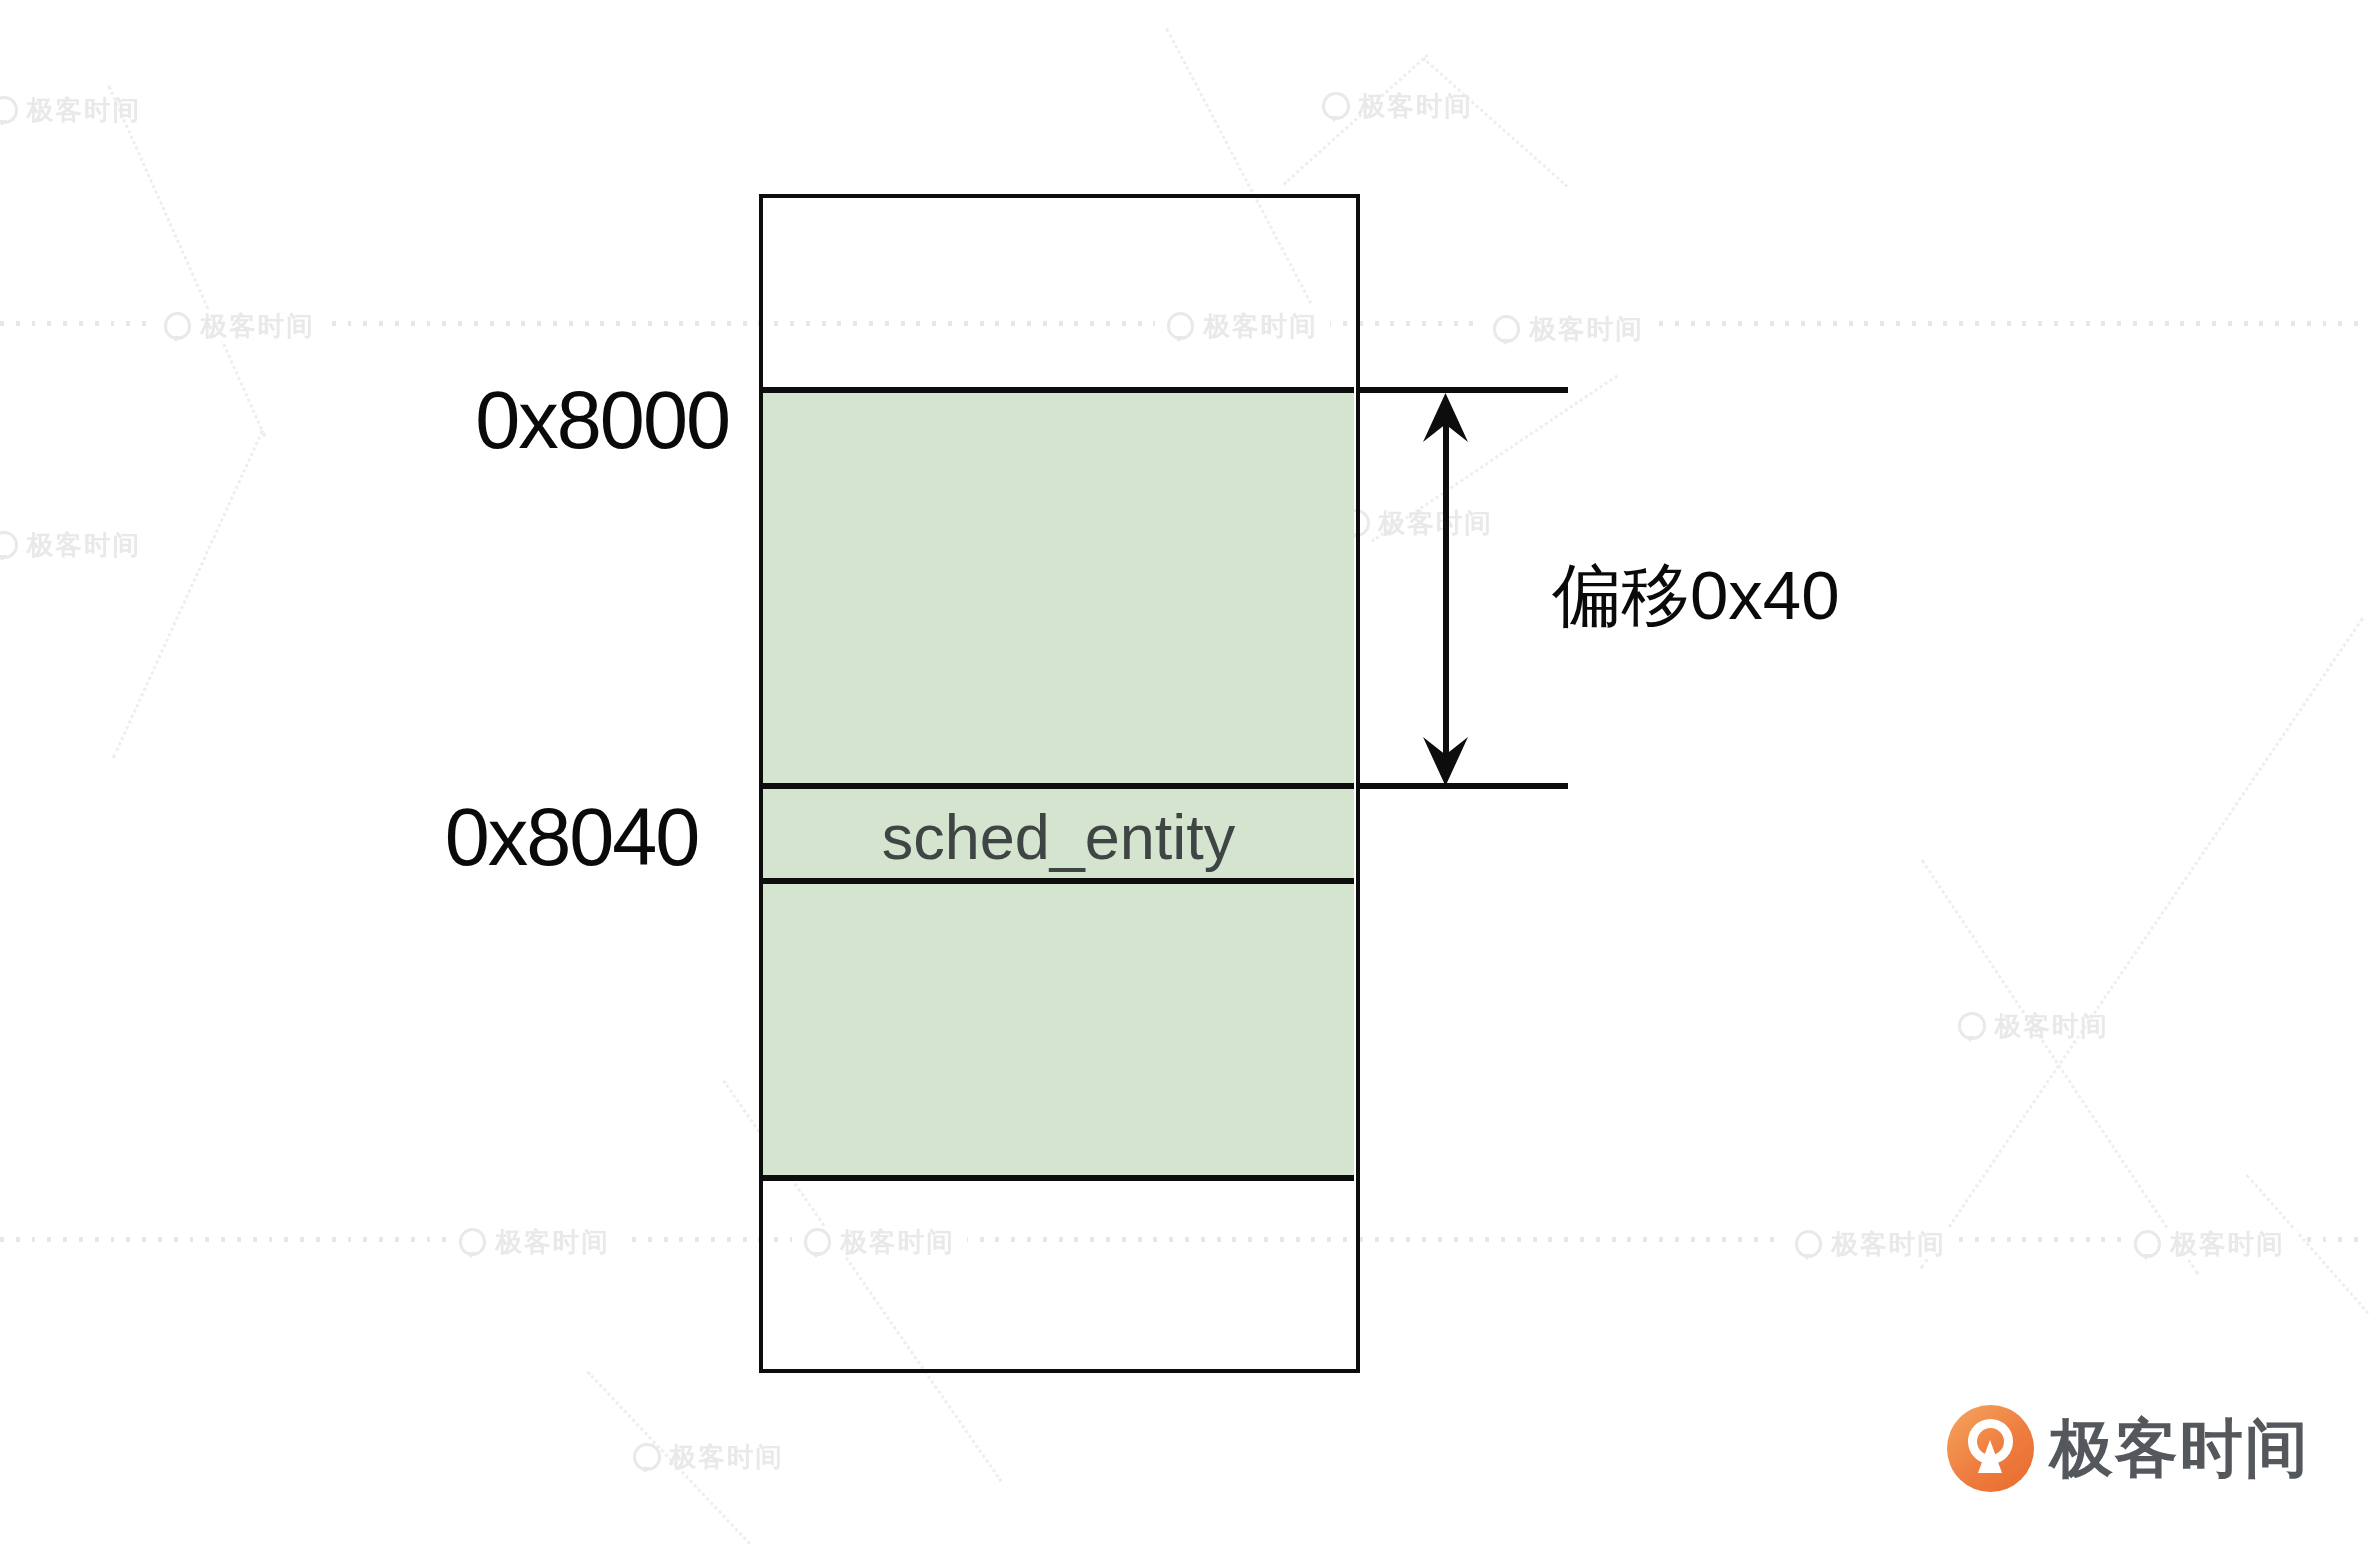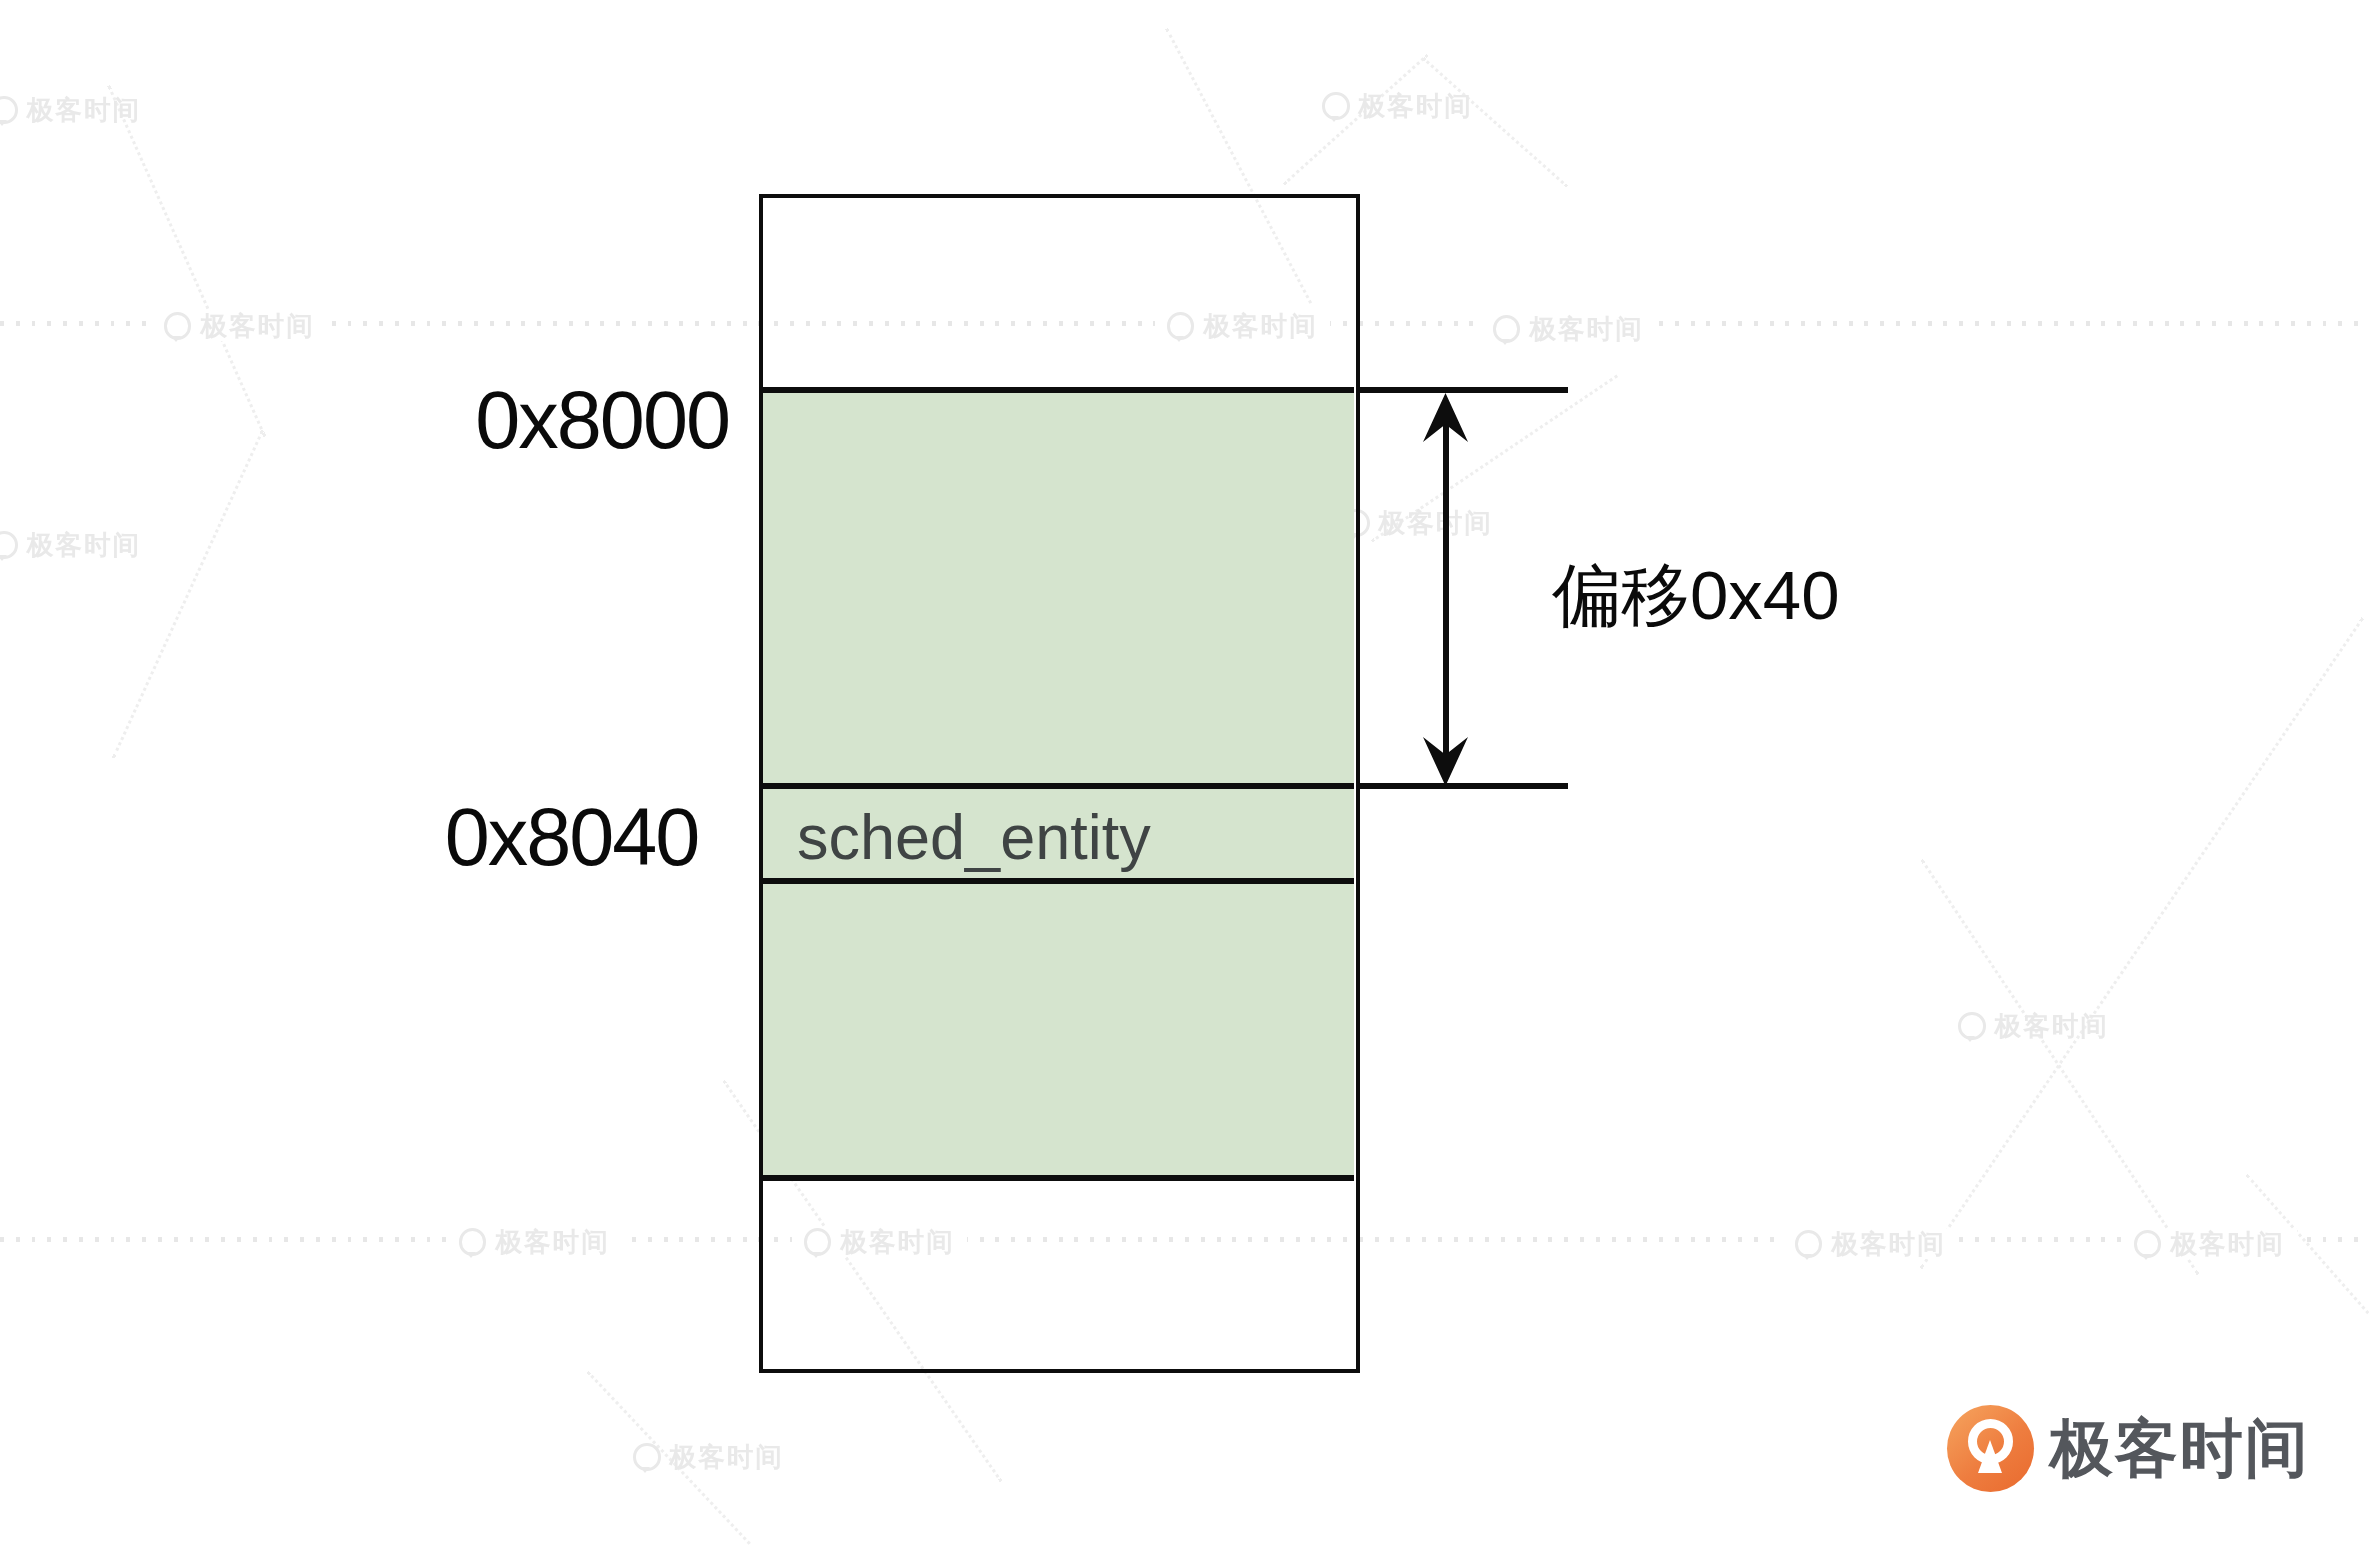--- a/index.html
+++ b/index.html
@@ -30,22 +30,22 @@
   .arrow-head{position:absolute;left:1423px;width:45px;height:49px;background:#0d0d0d;
        clip-path:polygon(50% 0,100% 100%,50% 64%,0 100%);}
   .head-up{top:393px;}
   .head-down{top:737px;transform:rotate(180deg);}
 
   .addr{position:absolute;left:414px;width:315px;text-align:right;
         font-size:81px;line-height:87px;color:#0a0a0a;letter-spacing:-2px;}
   .addr-8000{top:377px;} .addr-8040{top:794px;text-align:center;}
   .struct-label{position:absolute;left:763px;width:591px;top:427px;text-align:center;
         font-size:65px;font-weight:bold;color:#343a38;letter-spacing:-1px;}
-  .sched-label{position:absolute;left:763px;width:591px;top:801px;
-        font-size:63px;color:#3f4444;margin-left:34px;}
+  .sched-label{position:absolute;left:763px;width:591px;top:801px;text-align:center;
+        font-size:63px;color:#3f4444;}
   .offset-label{position:absolute;left:1552px;top:550px;font-size:69px;color:#0a0a0a;white-space:nowrap;}
 
   
   .logo{position:absolute;left:1947px;top:1405px;display:flex;align-items:center;gap:15.8px;}
   .logo-icon{position:relative;width:87px;height:87px;flex:0 0 auto;}
   .logo-base{position:absolute;inset:0;border-radius:50%;
         background:linear-gradient(140deg,#f6a55f 0%,#ee7d3f 55%,#e96a2e 100%);}
   .logo-ring{position:absolute;left:20.7px;top:13.8px;width:45px;height:45px;box-sizing:border-box;
         border:9.9px solid #ffffff;border-radius:50%;}
   .logo-pointer{position:absolute;left:30.5px;top:35px;width:0;height:0;

